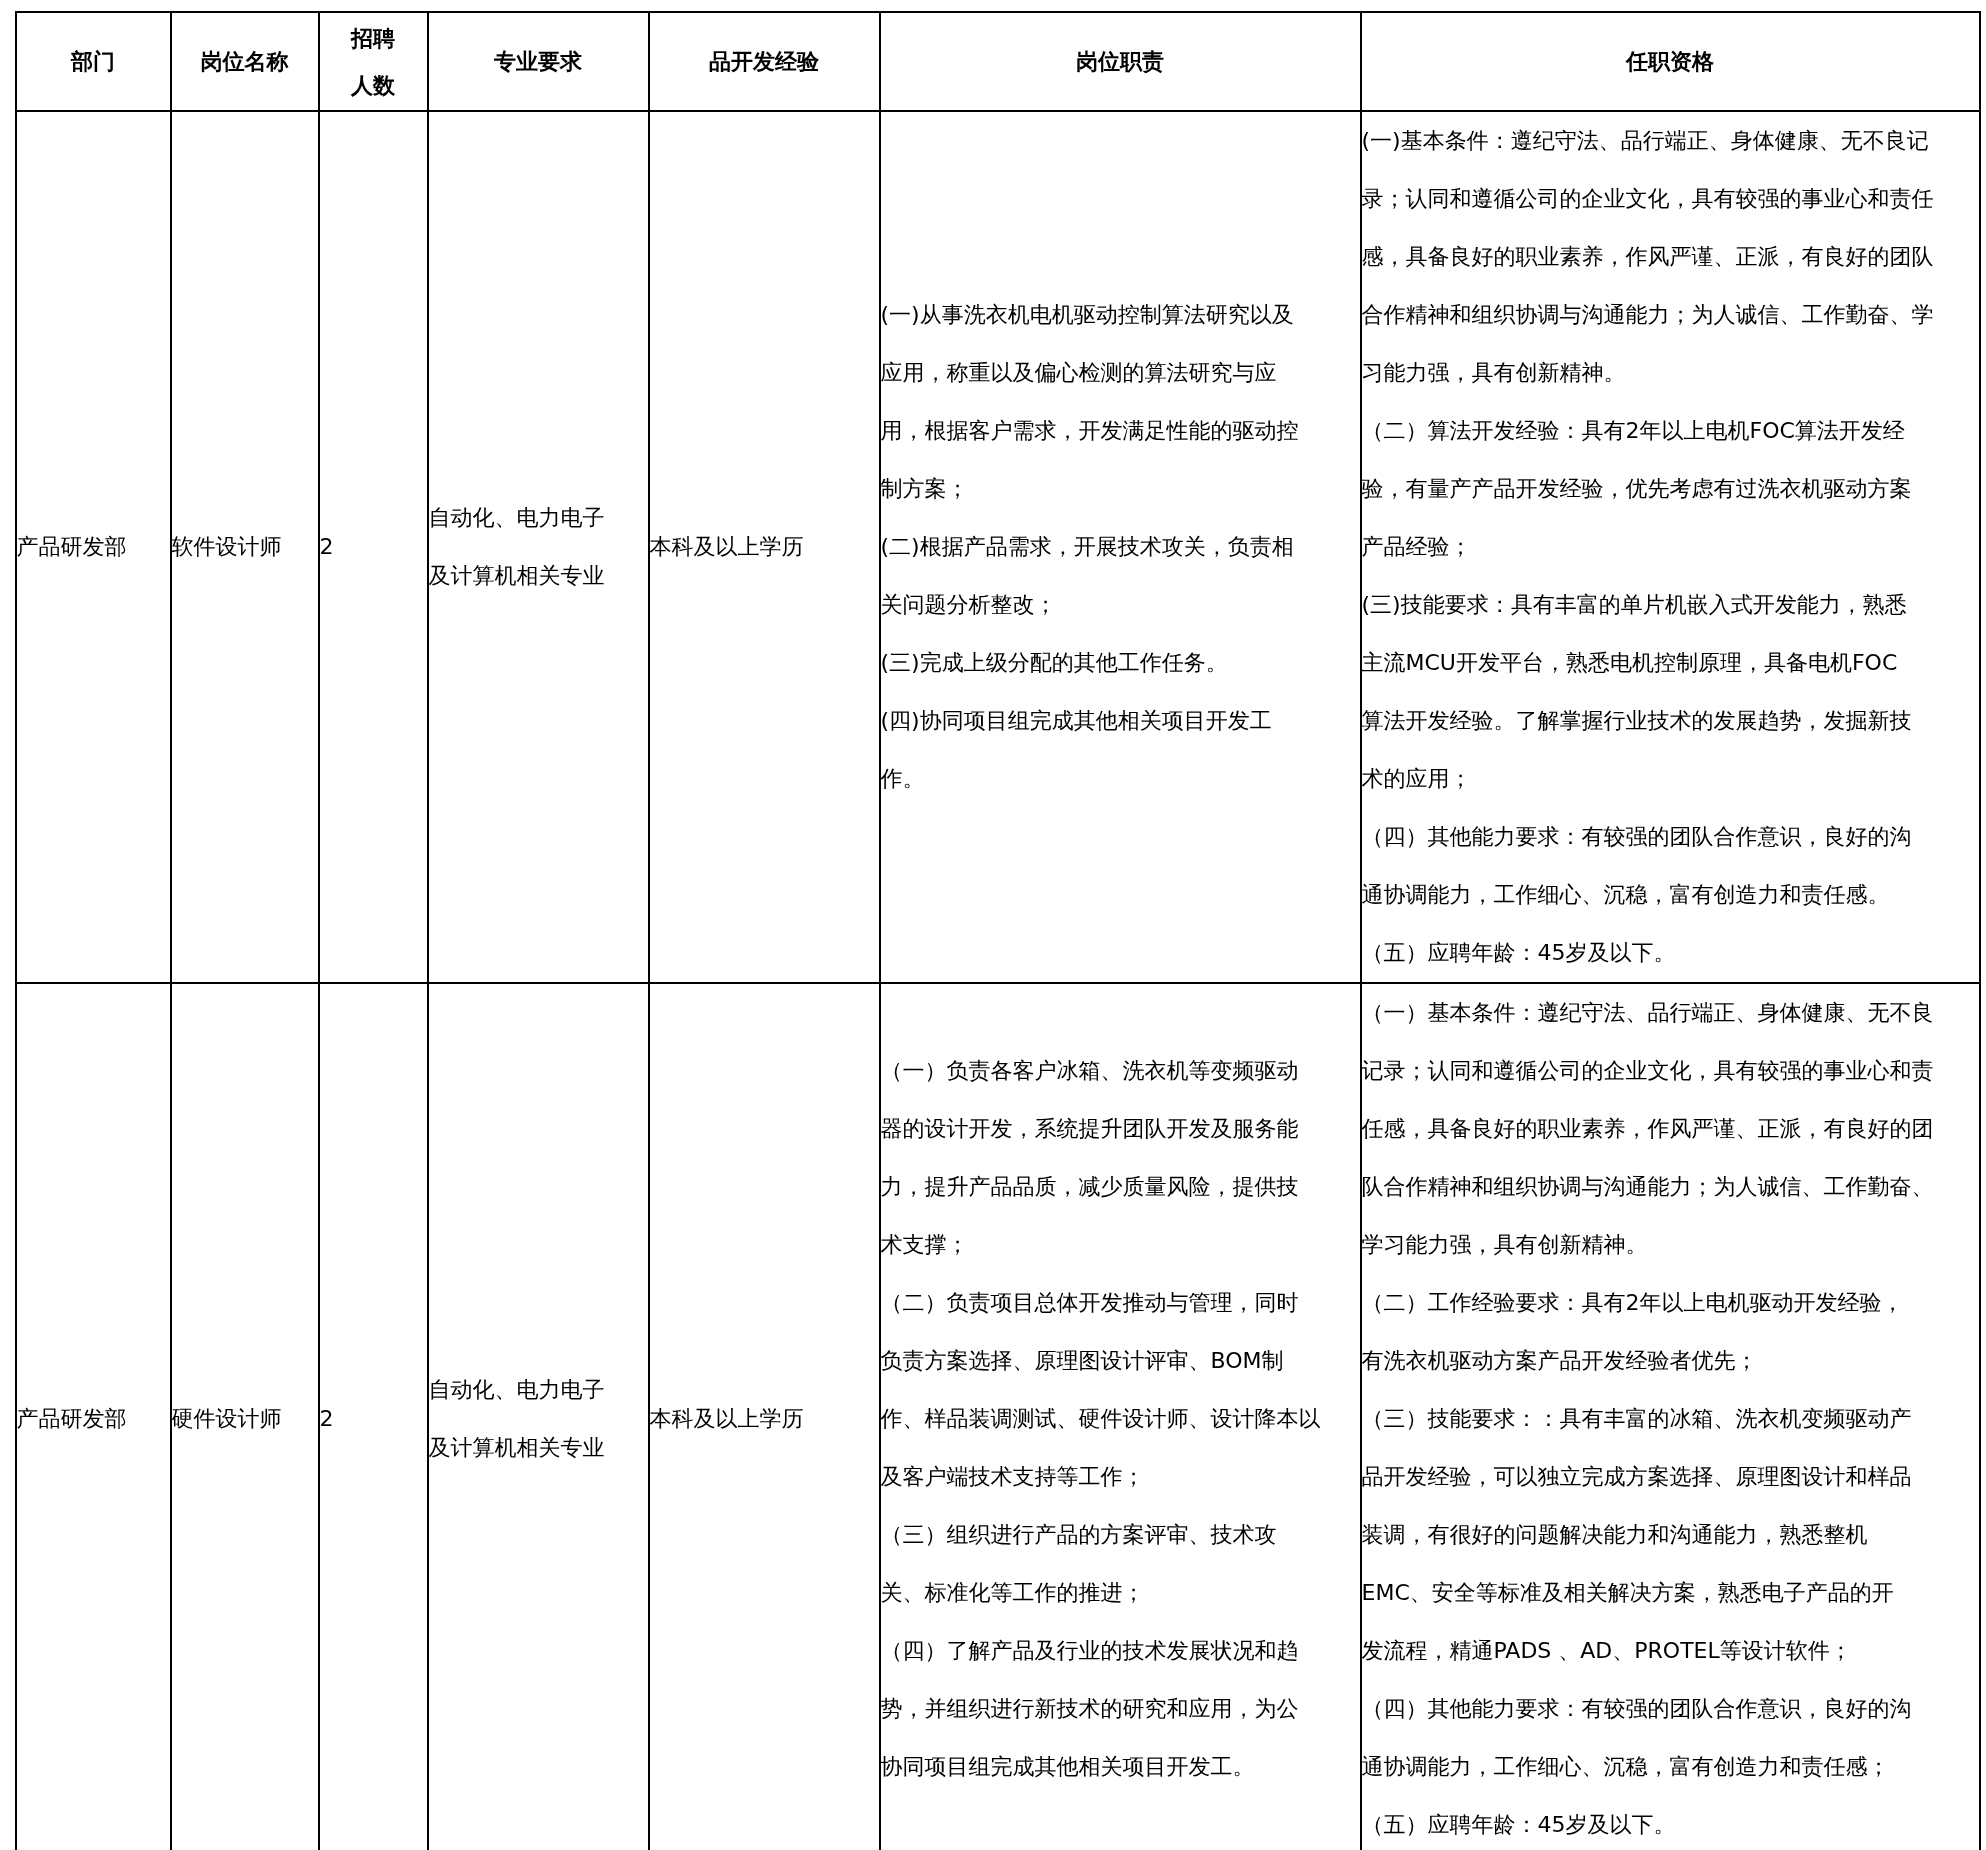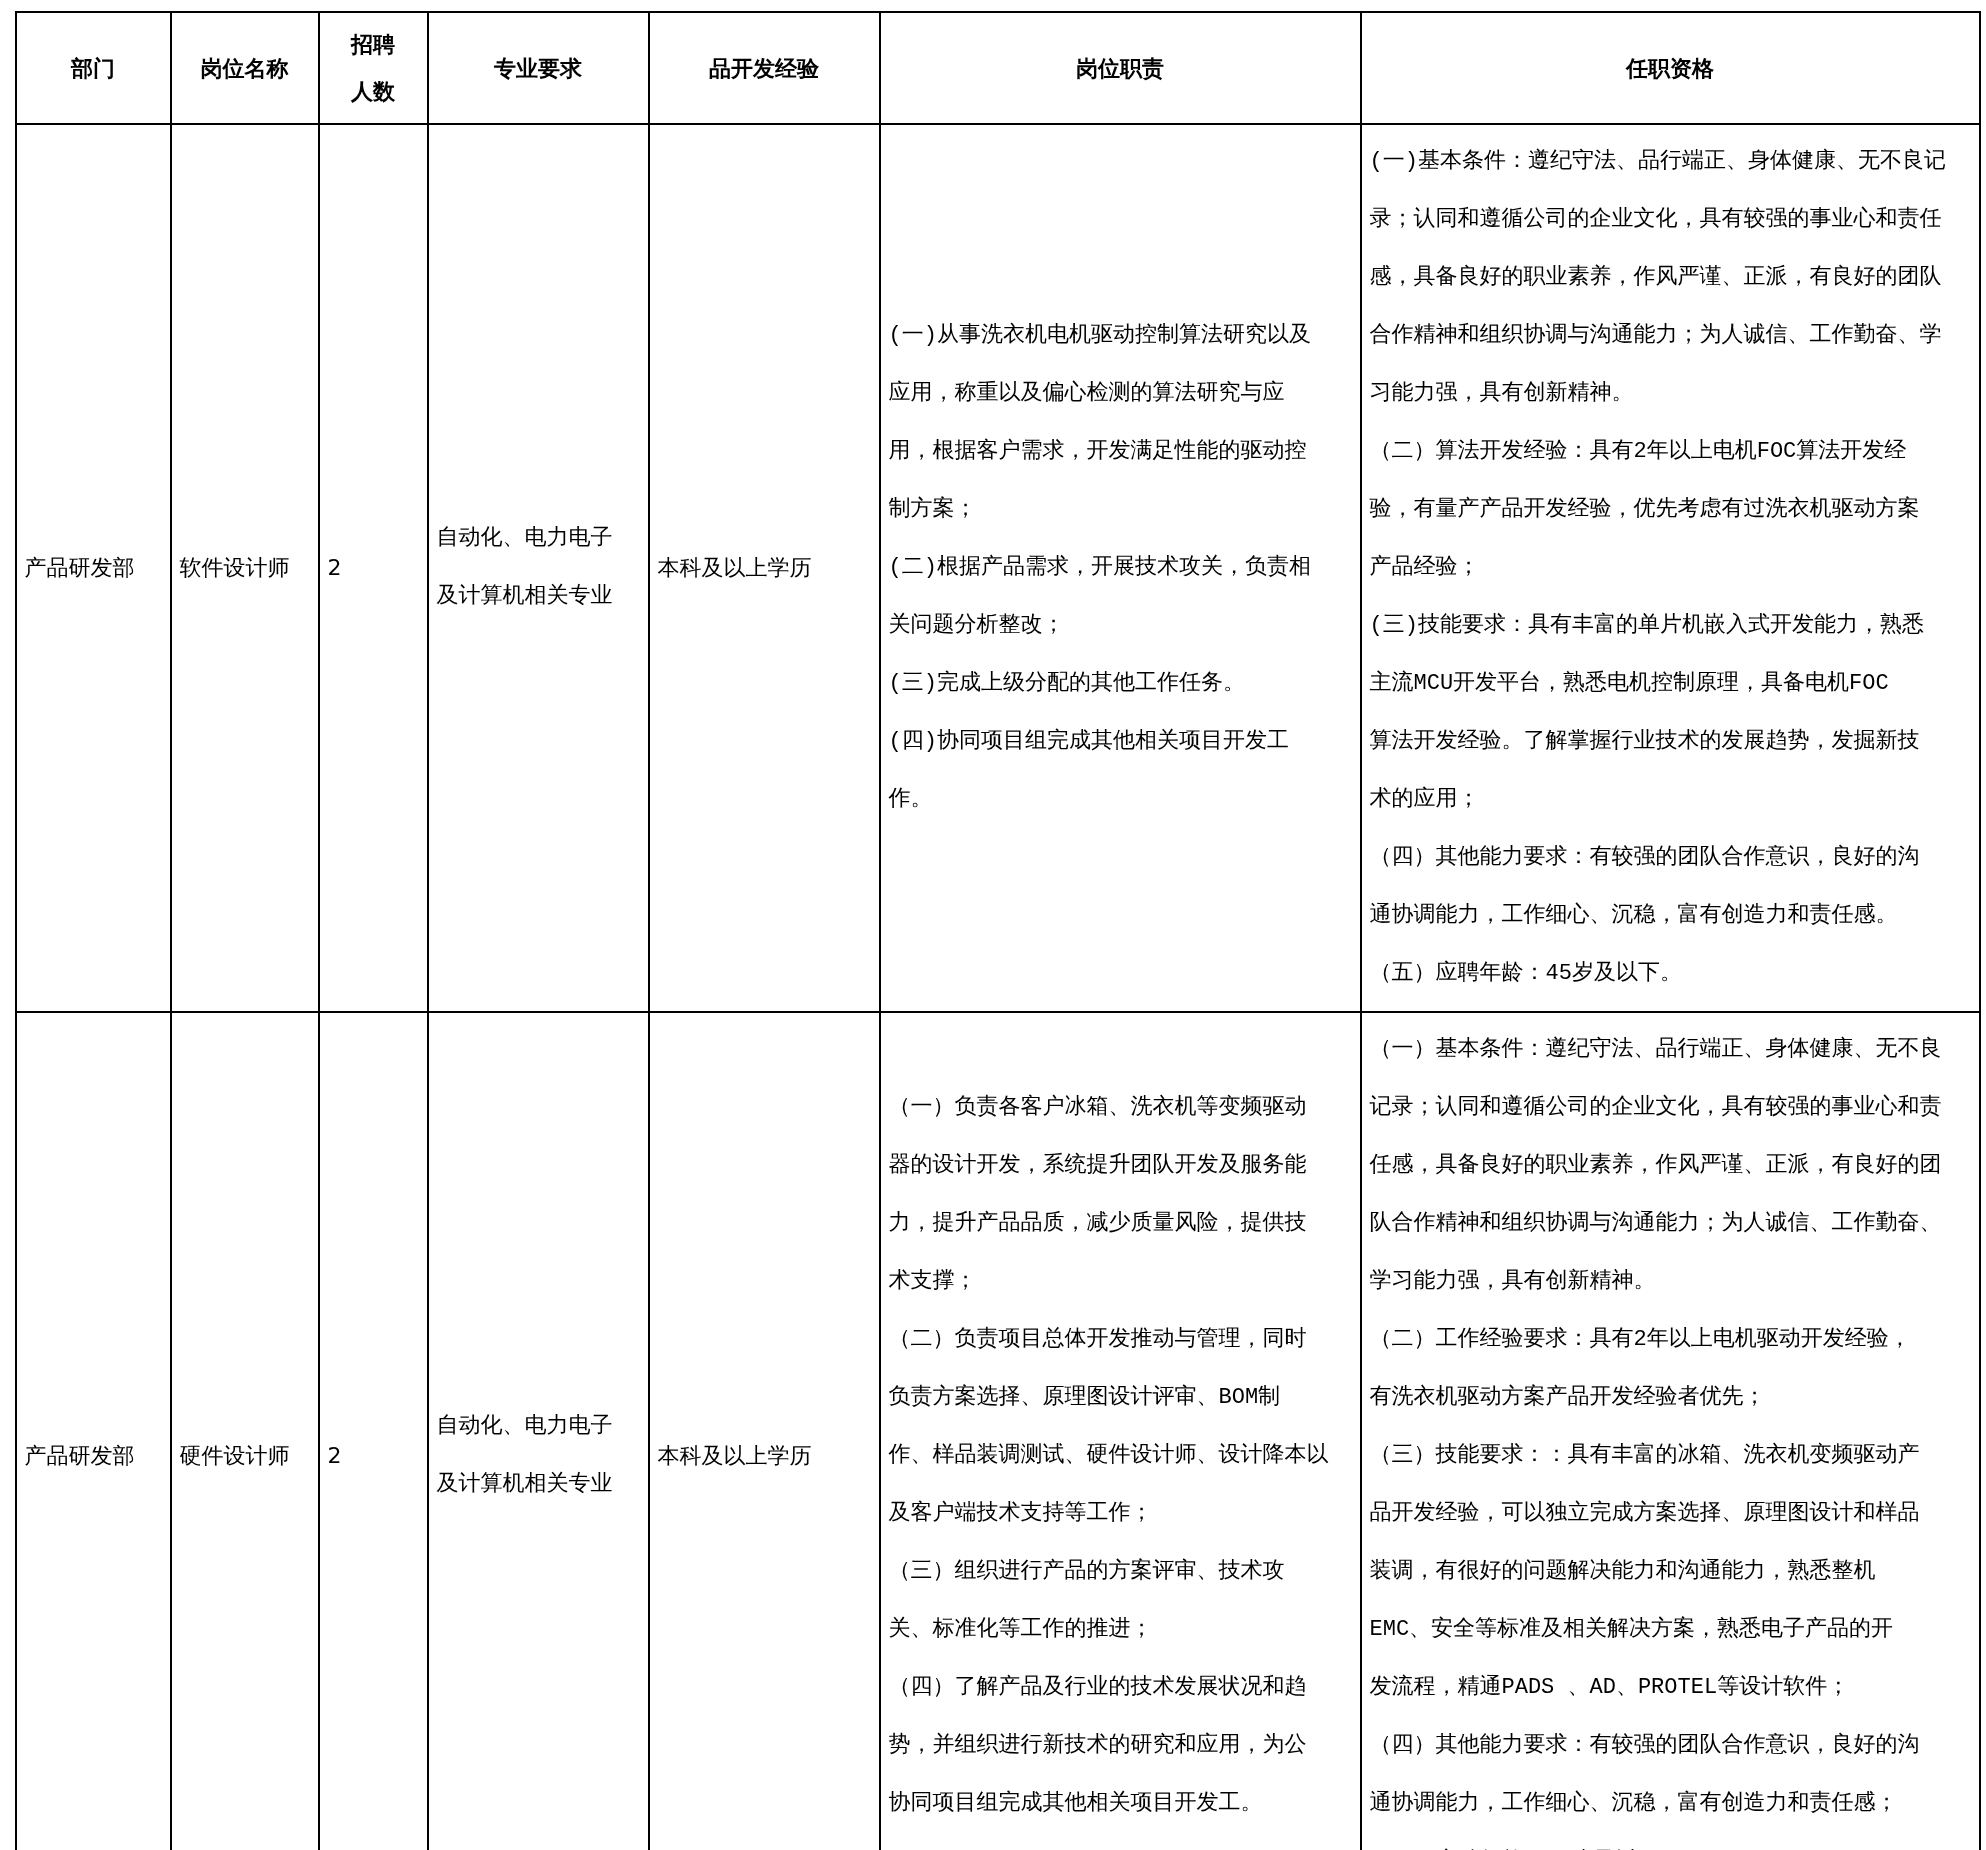--- a/index.html
+++ b/index.html
@@ -1,26 +1,26 @@
 <!DOCTYPE html>
 <html style="font-size:13px"><head>
 <meta charset="utf-8">
 <style>
   html, body { margin: 0; padding: 0; background: #ffffff; }
   body { width: 1986px; height: 1850px; position: relative; overflow: hidden;
          font-family: "DejaVu Sans", "Liberation Sans", sans-serif; color: #000; }
   table.jobs { position: absolute; left: 14.5px; top: 11.3px; border-collapse: collapse;
                table-layout: fixed; width: 1963px; }
-  table.jobs td, table.jobs th { border: 2.4px solid #000; padding: 8px; vertical-align: middle; box-sizing: border-box; }
+  table.jobs td, table.jobs th { border: 2.4px solid #000; padding: 0; vertical-align: middle; box-sizing: border-box; }
   th { font-weight: bold; font-size: 22px; text-align: center; line-height: 47px; }
   tr.head { height: 99px; }
   tr.row { height: 863px; }
   td.center { text-align: left; font-size: 22px; line-height: 58px; }
   td.text { font-size: 22px; line-height: 58px; text-align: left; padding: 0 8px 0 10.5px; }
-  td.text .line { display: block; white-space: nowrap; font-family: Liberation Mono, monospace; }
+  td.text .line { display: block; white-space: nowrap; }
   .h-line { display: block; }
 </style>
 </head>
 <body>
 
 <table class="jobs">
   <colgroup>
     <col style="width:155px">
     <col style="width:148px">
     <col style="width:109px">

